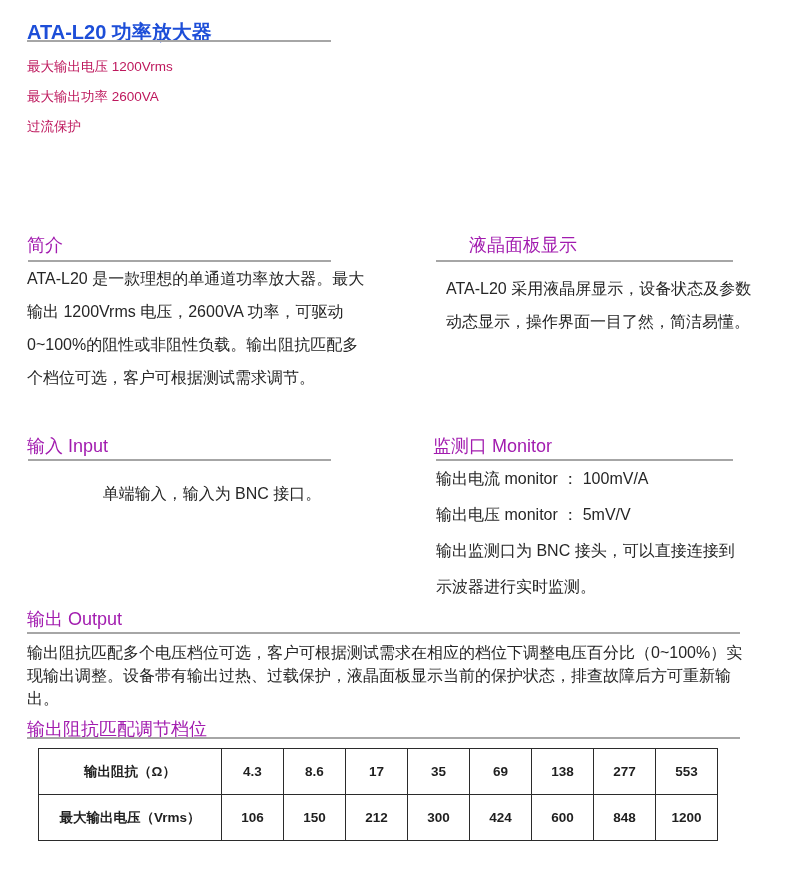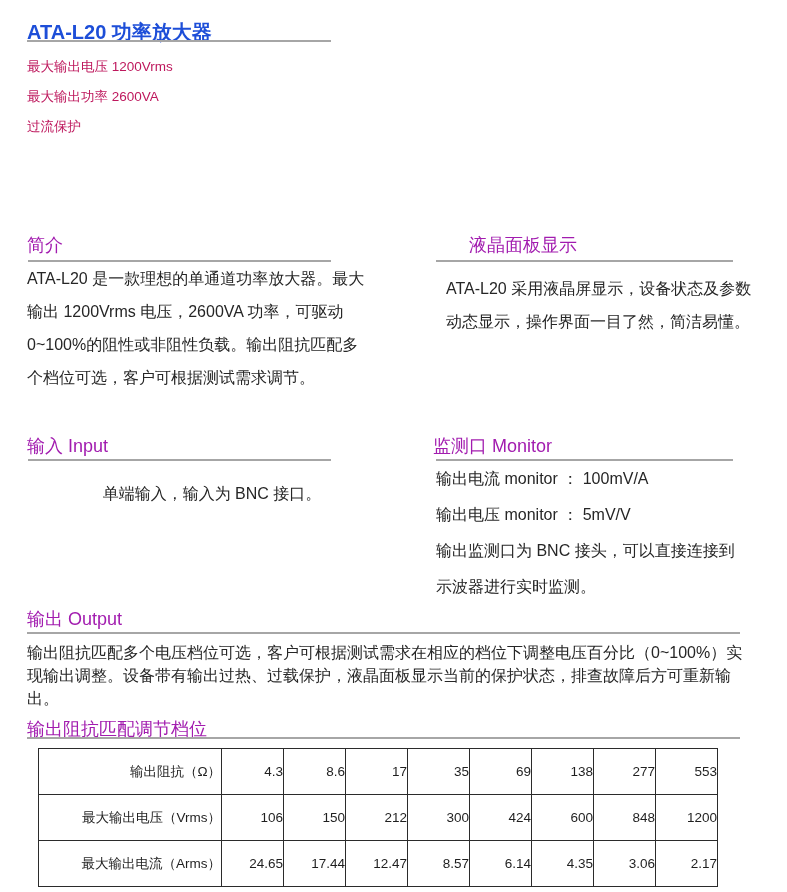--- a/index.html
+++ b/index.html
@@ -32,22 +32,22 @@
   .lh-tight { line-height:23px; }
   .mon-line { line-height:36px; }
   table.spec-table {
     position:absolute; left:38px; top:748px;
     border-collapse:collapse;
     table-layout:fixed;
   }
   table.spec-table td {
     border:1px solid #2b2b2b;
     height:45px;
-    text-align:right; vertical-align:middle;
-    font-size:13.5px; font-weight:400; color:#1f1f1f;
+    text-align:center; vertical-align:middle;
+    font-size:13.5px; font-weight:700; color:#1f1f1f;
     padding:0;
   }
   td.label-cell { width:182px; }
   td.value-cell { width:61px; }
 </style>
 </head>
 <body>
 
 <h1 class="page-title">ATA-L20 功率放大器</h1>
 <div class="rule" style="left:27px; top:40px; width:304px;"></div>
@@ -102,25 +102,14 @@
       <td class="label-cell">最大输出电压（Vrms）</td>
       <td class="value-cell">106</td>
       <td class="value-cell">150</td>
       <td class="value-cell">212</td>
       <td class="value-cell">300</td>
       <td class="value-cell">424</td>
       <td class="value-cell">600</td>
       <td class="value-cell">848</td>
       <td class="value-cell">1200</td>
     </tr>
-    <tr>
-      <td class="label-cell">最大输出电流（Arms）</td>
-      <td class="value-cell">24.65</td>
-      <td class="value-cell">17.44</td>
-      <td class="value-cell">12.47</td>
-      <td class="value-cell">8.57</td>
-      <td class="value-cell">6.14</td>
-      <td class="value-cell">4.35</td>
-      <td class="value-cell">3.06</td>
-      <td class="value-cell">2.17</td>
-    </tr>
   </tbody>
 </table>
 
 </body></html>

